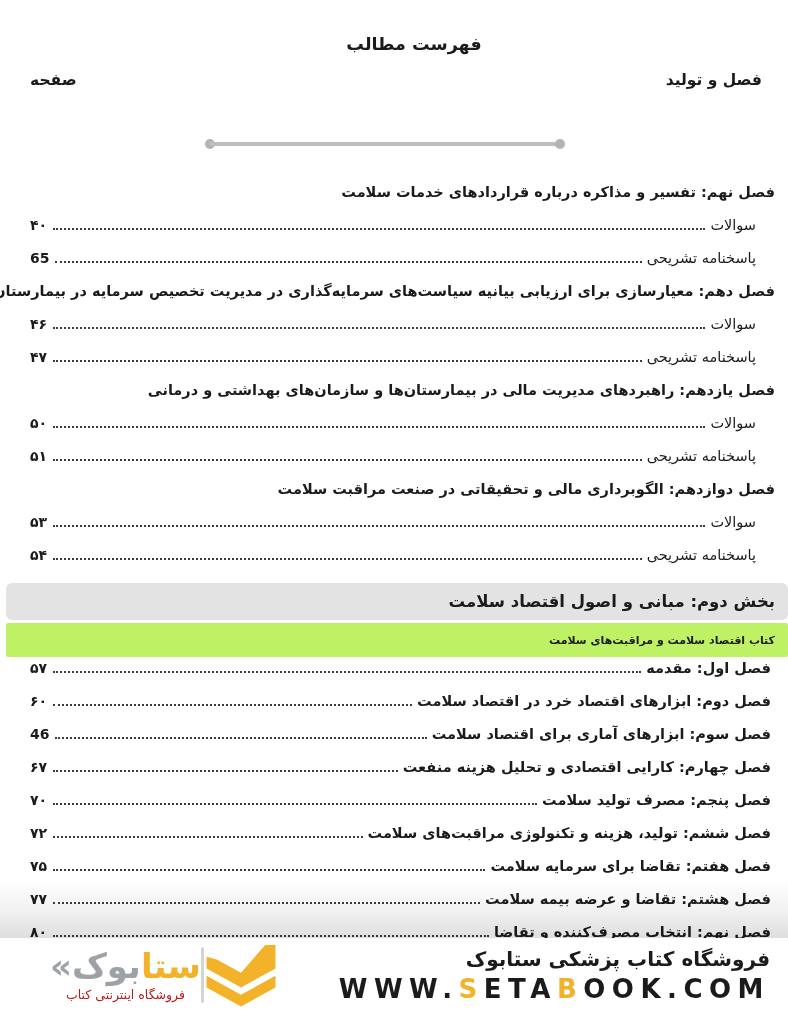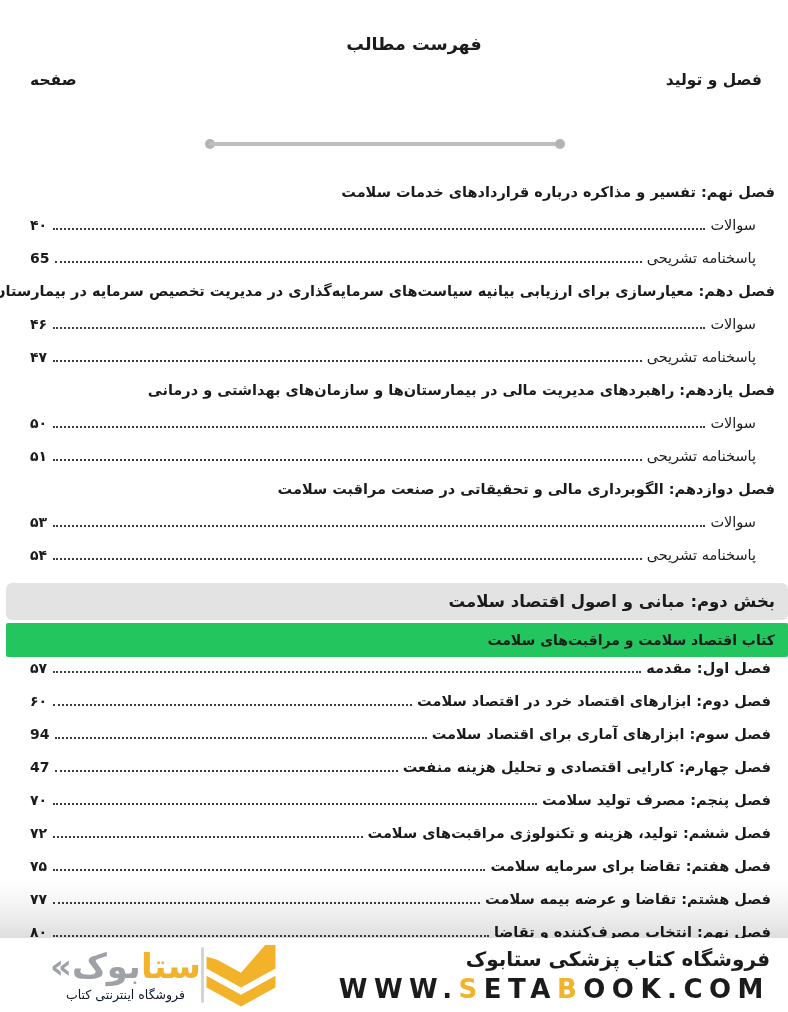--- a/index.html
+++ b/index.html
@@ -17,38 +17,38 @@
   
   .toc{position:absolute;top:184px;left:0;right:0;text-align:center;}
   .row{display:flex;align-items:baseline;height:33px;padding-left:30px;font-size:14.5px;white-space:nowrap;}
   .row.chapter{padding-right:13px;font-weight:bold;}
   .row.entry{padding-right:32px;}
   .row.entry-bold{padding-right:17px;font-weight:bold;}
   .leader{flex:1 1 auto;min-width:8px;height:3px;border-bottom:2px dotted #3c3c3c;margin:0 5px 0 6px;}
   .page-num{font-weight:bold;font-size:14px;}
   .band{display:flex;align-items:center;font-weight:bold;margin:3px 0;padding-right:13px;margin-left:0;margin-right:0;}
   .band-dark{background:#e3e3e3;height:37px;font-size:16.5px;margin-left:6px;border-radius:6px;}
-  .band-light{background:#22c55e;height:34px;font-size:14px;margin-left:6px;border-radius:2px;}
+  .band-light{background:#bef264;height:34px;font-size:11px;margin-left:6px;border-radius:2px;}
 
   
   .footer-shadow{position:absolute;bottom:74px;left:0;right:0;height:58px;z-index:4;
     background:linear-gradient(to bottom,rgba(0,0,0,0) 0%,rgba(0,0,0,0.05) 50%,rgba(0,0,0,0.13) 100%);}
   .footer{position:absolute;bottom:0;left:0;right:0;height:74px;background:#ffffff;z-index:5;
     display:flex;align-items:center;justify-content:space-between;padding:0 18px 0 50px;}
   .footer-right{text-align:right;}
   .store-name{font-size:20px;font-weight:bold;line-height:1.25;}
   .site-url{direction:ltr;font-size:26px;font-weight:bold;letter-spacing:6.5px;margin-top:2px;}
   .accent{color:#f2b32b;}
   .footer-logo{display:flex;align-items:center;direction:ltr;}
   .word-block{text-align:center;}
   .wordmark{direction:rtl;font-size:34px;font-weight:bold;line-height:1;}
   .wm-y{color:#f2b32b;}
   .wm-g{color:#9ea2a6;}
   .chev{direction:ltr;unicode-bidi:bidi-override;color:#9ea2a6;}
-  .tagline{color:#0f172a;font-size:12.5px;margin-top:4px;}
+  .tagline{color:#b91c1c;font-size:12.5px;margin-top:4px;}
   .logo-bar{width:3px;height:56px;background:#d4d4d4;border-radius:2px;}
   .emblem{display:block;}
 </style>
 </head>
 <body>
 
 <div class="page">
 
   <div class="doc-title">فهرست مطالب</div>
 
@@ -128,26 +128,26 @@
         <span class="page-num">۵۷</span>
       </div>
       <div class="row entry-bold">
         <span>فصل دوم: ابزارهای اقتصاد خرد در اقتصاد سلامت</span>
         <span class="leader"></span>
         <span class="page-num">۶۰</span>
       </div>
       <div class="row entry-bold">
         <span>فصل سوم: ابزارهای آماری برای اقتصاد سلامت</span>
         <span class="leader"></span>
-        <span class="page-num">94</span>
+        <span class="page-num">46</span>
       </div>
       <div class="row entry-bold">
         <span>فصل چهارم: کارایی اقتصادی و تحلیل هزینه منفعت</span>
         <span class="leader"></span>
-        <span class="page-num">47</span>
+        <span class="page-num">۶۷</span>
       </div>
       <div class="row entry-bold">
         <span>فصل پنجم: مصرف تولید سلامت</span>
         <span class="leader"></span>
         <span class="page-num">۷۰</span>
       </div>
       <div class="row entry-bold">
         <span>فصل ششم: تولید، هزینه و تکنولوژی مراقبت‌های سلامت</span>
         <span class="leader"></span>
         <span class="page-num">۷۲</span>

